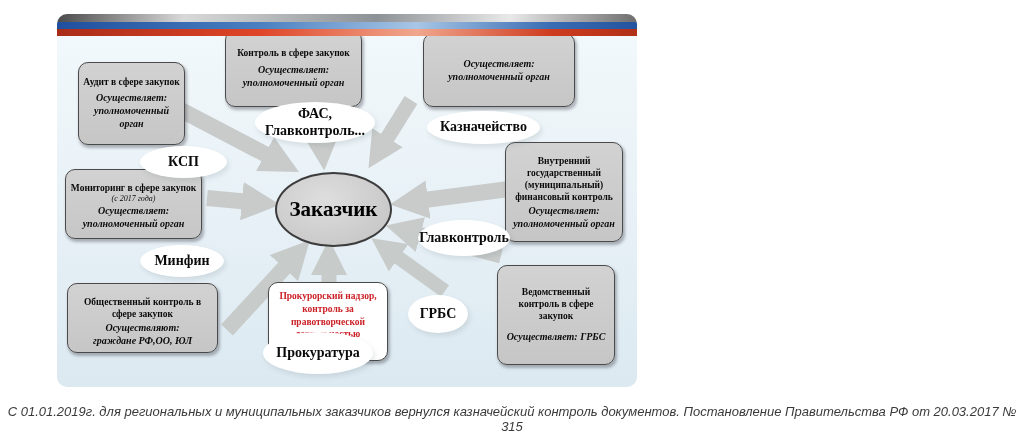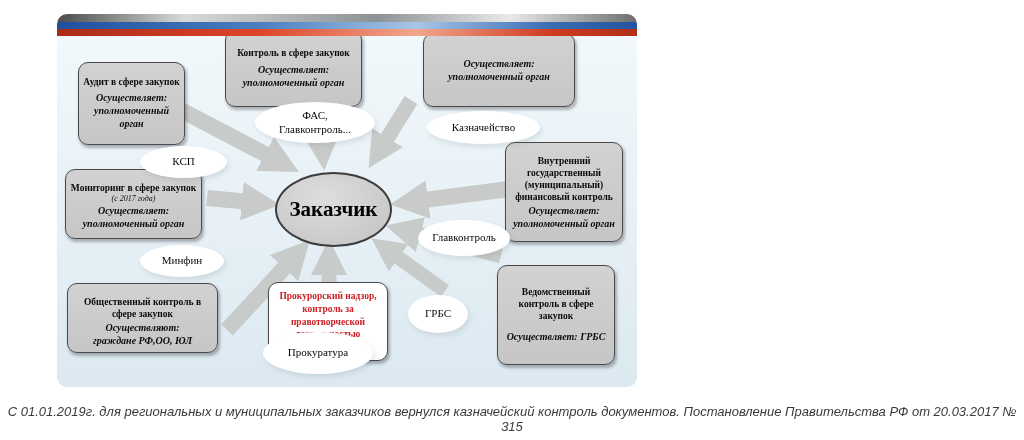--- a/index.html
+++ b/index.html
@@ -43,21 +43,21 @@
   .box-departmental{left:440px;top:251px;width:118px;height:100px;}
   .box-prosecutor{
     left:211px;top:268px;width:120px;height:79px;
     background:#ffffff;justify-content:flex-start;padding-top:7px;
   }
   .red-text{font-weight:bold;font-size:9.5px;line-height:1.35;color:#cc2127;}
 
   .oval{
     position:absolute;z-index:3;background:#ffffff;border-radius:50%;
     display:flex;flex-direction:column;justify-content:center;align-items:center;
-    text-align:center;font-weight:normal;font-size:11px;line-height:1.2;color:#0a0a0a;
+    text-align:center;font-weight:bold;font-size:14px;line-height:1.2;color:#0a0a0a;
     box-shadow:2px 3px 5px rgba(90,100,110,.15);
   }
   .oval-ksp{left:83px;top:132px;width:87px;height:32px;}
   .oval-fas{left:198px;top:88px;width:120px;height:41px;}
   .oval-treasury{left:370px;top:97px;width:113px;height:33px;}
   .oval-glavcontrol{left:361px;top:206px;width:92px;height:36px;}
   .oval-minfin{left:83px;top:231px;width:84px;height:32px;}
   .oval-grbs{left:351px;top:281px;width:60px;height:38px;text-align:right;}
   .oval-prosecutor{left:206px;top:318px;width:110px;height:42px;}
 

